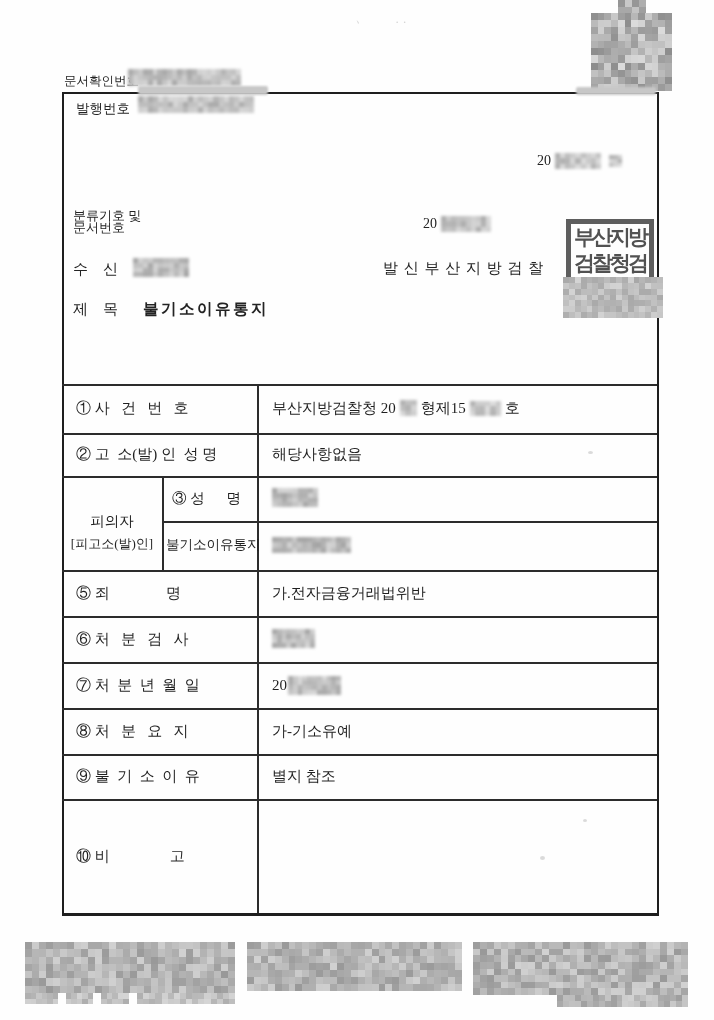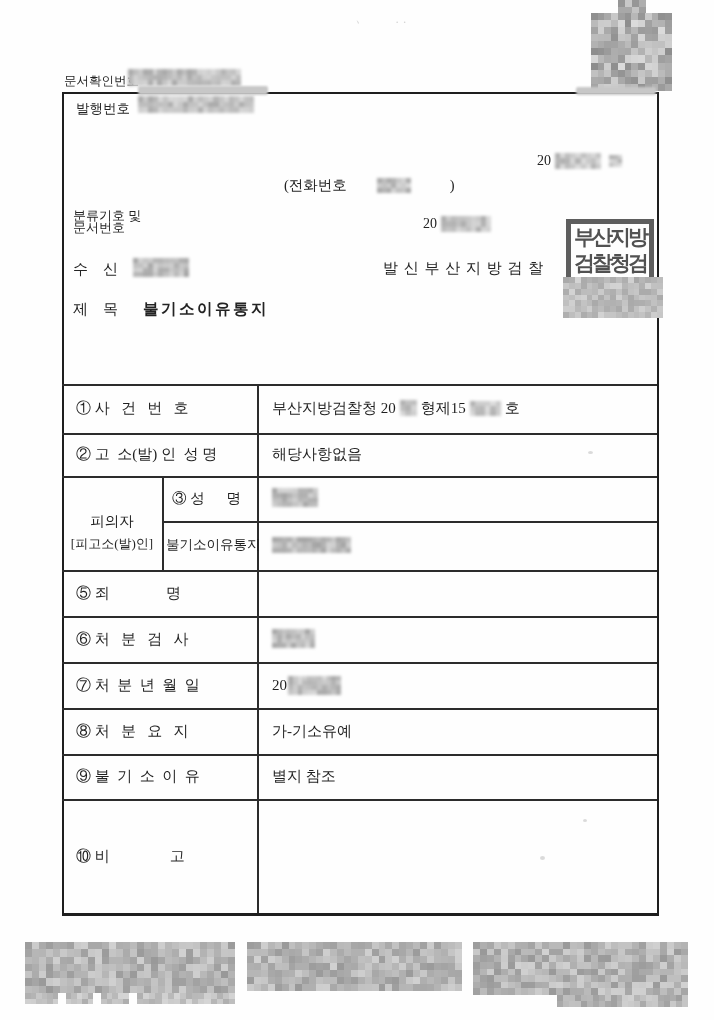--- a/index.html
+++ b/index.html
@@ -371,47 +371,20 @@
         <i style="width:33.333%;height:4.33px;background:hsl(0,0%,81.0%)"></i>
         <i style="width:33.333%;height:4.33px;background:hsl(0,0%,85.3%)"></i>
         <i style="width:33.333%;height:4.33px;background:hsl(0,0%,81.9%)"></i>
         <i style="width:33.333%;height:4.33px;background:hsl(0,0%,69.6%)"></i>
         <i style="width:33.333%;height:4.33px;background:hsl(0,0%,75.1%)"></i>
         <i style="width:33.333%;height:4.33px;background:hsl(0,0%,83.0%)"></i>
         <i style="width:33.333%;height:4.33px;background:hsl(0,0%,86.3%)"></i>
       </span>
   </div>
 
-  <div class="abs" style="left:284px;top:176px;font-size:14.5px;display:flex;align-items:center;">
-    <span>(전화번호</span>
-    <span class="mosaic soft inlineblur" style="width:34px;height:16px;margin-left:30px;">
-        <i style="width:14.286%;height:5.33px;background:hsl(0,0%,66.8%)"></i>
-        <i style="width:14.286%;height:5.33px;background:hsl(0,0%,74.4%)"></i>
-        <i style="width:14.286%;height:5.33px;background:hsl(0,0%,66.2%)"></i>
-        <i style="width:14.286%;height:5.33px;background:hsl(0,0%,70.0%)"></i>
-        <i style="width:14.286%;height:5.33px;background:hsl(0,0%,78.1%)"></i>
-        <i style="width:14.286%;height:5.33px;background:hsl(0,0%,82.6%)"></i>
-        <i style="width:14.286%;height:5.33px;background:hsl(0,0%,67.6%)"></i>
-        <i style="width:14.286%;height:5.33px;background:hsl(0,0%,80.1%)"></i>
-        <i style="width:14.286%;height:5.33px;background:hsl(0,0%,76.1%)"></i>
-        <i style="width:14.286%;height:5.33px;background:hsl(0,0%,80.2%)"></i>
-        <i style="width:14.286%;height:5.33px;background:hsl(0,0%,68.4%)"></i>
-        <i style="width:14.286%;height:5.33px;background:hsl(0,0%,83.5%)"></i>
-        <i style="width:14.286%;height:5.33px;background:hsl(0,0%,80.3%)"></i>
-        <i style="width:14.286%;height:5.33px;background:hsl(0,0%,86.0%)"></i>
-        <i style="width:14.286%;height:5.33px;background:hsl(0,0%,66.2%)"></i>
-        <i style="width:14.286%;height:5.33px;background:hsl(0,0%,71.1%)"></i>
-        <i style="width:14.286%;height:5.33px;background:hsl(0,0%,66.5%)"></i>
-        <i style="width:14.286%;height:5.33px;background:hsl(0,0%,82.8%)"></i>
-        <i style="width:14.286%;height:5.33px;background:hsl(0,0%,74.9%)"></i>
-        <i style="width:14.286%;height:5.33px;background:hsl(0,0%,77.5%)"></i>
-        <i style="width:14.286%;height:5.33px;background:hsl(0,0%,66.4%)"></i>
-      </span>
-    <span style="margin-left:35px;">)</span>
-  </div>
 
   <div class="abs" style="left:73px;top:210px;font-size:13px;line-height:11.5px;">
     <div>분류기호 및</div>
     <div>문서번호</div>
   </div>
 
   <div class="abs" style="left:423px;top:216px;font-size:14px;display:flex;align-items:center;">
     <span>20</span>
     <span class="mosaic soft inlineblur" style="width:50px;height:16px;">
         <i style="width:10.000%;height:5.33px;background:hsl(0,0%,67.8%)"></i>
@@ -776,20 +749,21 @@
       <i style="width:6.250%;height:5.33px;background:hsl(0,0%,74.1%)"></i>
       <i style="width:6.250%;height:5.33px;background:hsl(0,0%,69.8%)"></i>
       <i style="width:6.250%;height:5.33px;background:hsl(0,0%,75.4%)"></i>
       <i style="width:6.250%;height:5.33px;background:hsl(0,0%,65.6%)"></i>
       <i style="width:6.250%;height:5.33px;background:hsl(0,0%,82.5%)"></i>
       <i style="width:6.250%;height:5.33px;background:hsl(0,0%,74.3%)"></i>
       <i style="width:6.250%;height:5.33px;background:hsl(0,0%,69.2%)"></i>
       <i style="width:6.250%;height:5.33px;background:hsl(0,0%,76.0%)"></i>
       <i style="width:6.250%;height:5.33px;background:hsl(0,0%,67.7%)"></i>
     </div>
+  <div class="cell" style="left:272px;top:583px;">가.전자금융거래법위반</div>
   <div class="mosaic soft" style="left:272px;top:629px;width:43px;height:19px;">
       <i style="width:11.111%;height:4.75px;background:hsl(0,0%,65.2%)"></i>
       <i style="width:11.111%;height:4.75px;background:hsl(0,0%,72.1%)"></i>
       <i style="width:11.111%;height:4.75px;background:hsl(0,0%,76.9%)"></i>
       <i style="width:11.111%;height:4.75px;background:hsl(0,0%,74.1%)"></i>
       <i style="width:11.111%;height:4.75px;background:hsl(0,0%,75.9%)"></i>
       <i style="width:11.111%;height:4.75px;background:hsl(0,0%,80.0%)"></i>
       <i style="width:11.111%;height:4.75px;background:hsl(0,0%,78.7%)"></i>
       <i style="width:11.111%;height:4.75px;background:hsl(0,0%,64.8%)"></i>
       <i style="width:11.111%;height:4.75px;background:hsl(0,0%,81.1%)"></i>

